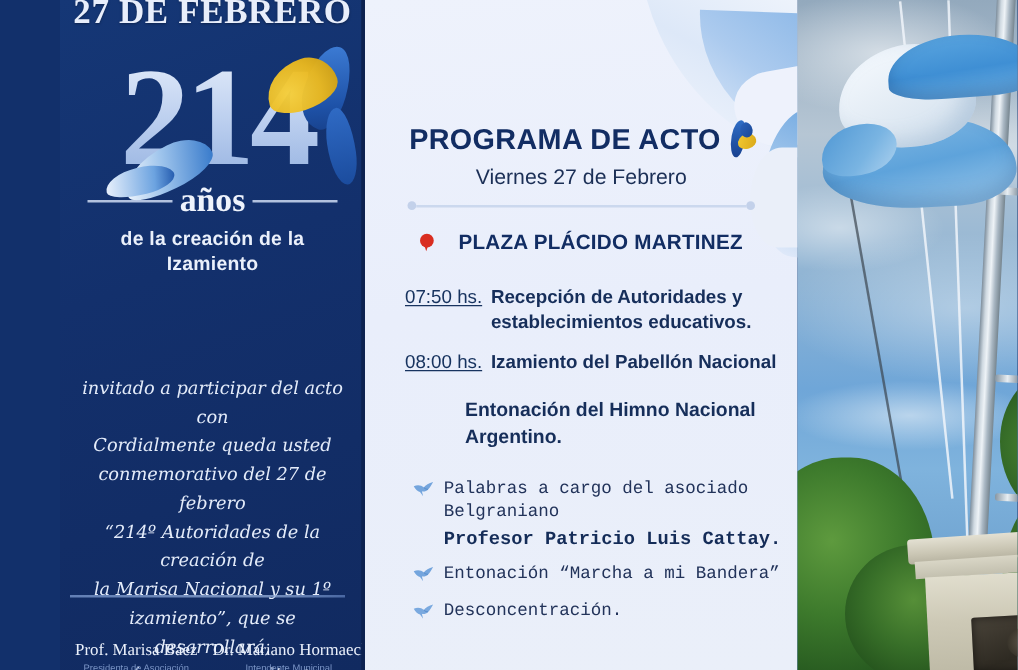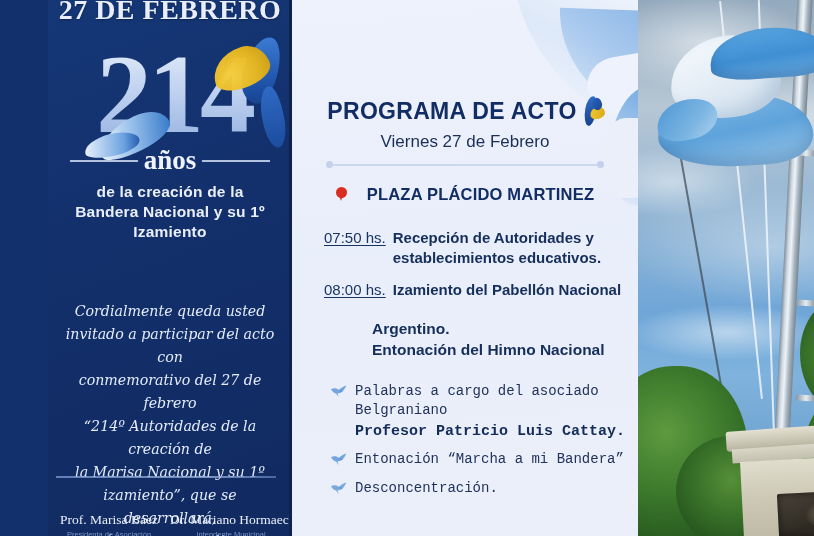--- a/index.html
+++ b/index.html
@@ -409,27 +409,26 @@
     </div>
 
     <div class="anos-row">
       <span class="rule"></span>
       <span class="anos">años</span>
       <span class="rule"></span>
     </div>
 
     <div class="subtitle">
       <div>de la creación de la</div>
-      <div>Bandera Nacional y su 1º</div>
       <div>Izamiento</div>
     </div>
 
     <div class="invite-text">
+      <div>invitado a participar del acto con</div>
       <div>Cordialmente queda usted</div>
-      <div>invitado a participar del acto con</div>
       <div>conmemorativo del 27 de febrero</div>
       <div>“214º Autoridades de la creación de</div>
       <div>la Marisa Nacional y su 1º</div>
       <div>izamiento”, que se desarrollará,</div>
       <div>según programa adjunto.</div>
     </div>
 
     <div class="divider-left"></div>
 
     <div class="signatures">
@@ -485,22 +484,22 @@
         </div>
         <div class="sched-item">
           <span class="sched-time">08:00 hs.</span>
           <span class="sched-desc">
             <span>Izamiento del Pabellón Nacional</span>
           </span>
         </div>
       </div>
 
       <div class="anthem">
+        <div>Entonación del Himno Nacional</div>
         <div>Argentino.</div>
-        <div>Entonación del Himno Nacional</div>
       </div>
 
       <div class="bullets">
 
         <div class="bullet-row">
           <span class="dove">
             <svg width="18" height="14" viewBox="0 0 18 14" aria-hidden="true">
               <path d="M1 5 C4 3.5 7 4 9 6 C10.5 4 13 2.5 16.5 1.5 C15 4 14 6 12.5 7.5 C11 9 9 9.5 7.5 9 L8.5 13 L6 9.5 C4 9 2.2 7.5 1 5 Z" fill="#74a5dd"></path>
               <path d="M9 6 C10 7 11 7.5 12.3 7.4" stroke="#4f86c6" stroke-width="0.7" fill="none"></path>
             </svg>

